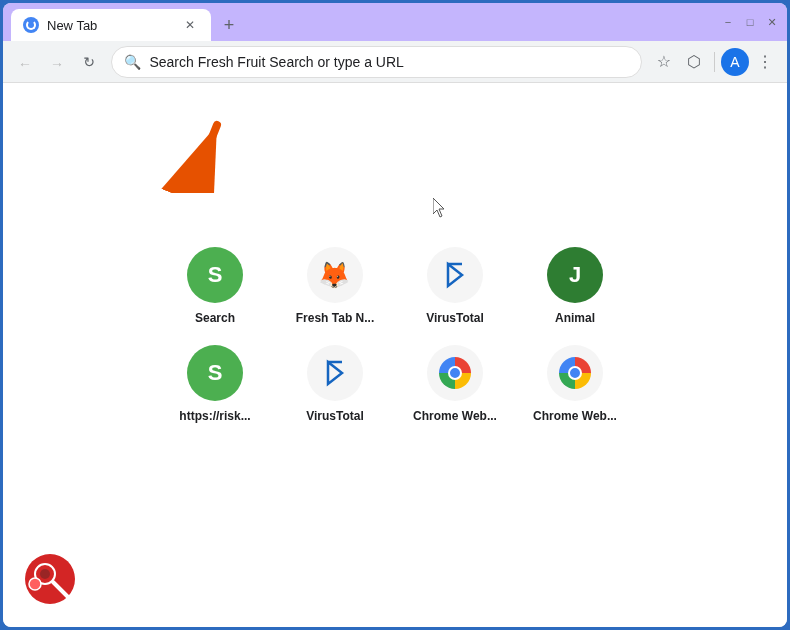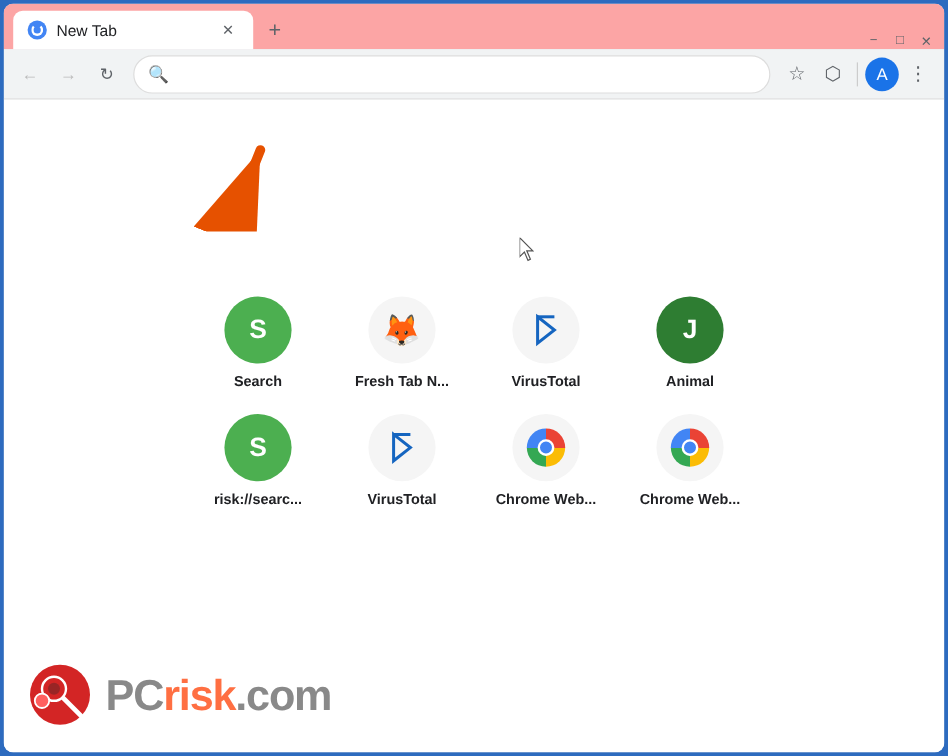--- a/index.html
+++ b/index.html
@@ -20,22 +20,22 @@
       display: flex;
       flex-direction: column;
       background: #dee1e6;
       border-radius: 8px;
       overflow: hidden;
     }
 
     
     .title-bar {
       display: flex;
-      align-items: flex-end;
-      background: #fca5a5;
+      align-items: center;
+      background: #c4b5fd;
       height: 38px;
       padding: 0 8px;
       gap: 4px;
     }
 
     .tab-area {
       display: flex;
       align-items: flex-end;
       flex: 1;
       height: 100%;
@@ -372,20 +372,21 @@
       <div class="win-btn">✕</div>
     </div>
   </div>
 
   <div class="toolbar">
     <div class="nav-btn disabled">←</div>
     <div class="nav-btn disabled">→</div>
     <div class="nav-btn">↻</div>
     <div class="omnibox">
       <span class="omnibox-icon">🔍</span>
+      <span class="omnibox-text">Search Fresh Fruit Search or type a URL</span>
     </div>
     <div class="toolbar-actions">
       <div class="toolbar-action-btn">☆</div>
       <div class="toolbar-action-btn">⬡</div>
       <div class="divider"></div>
       <div class="profile-btn">A</div>
       <div class="toolbar-action-btn">⋮</div>
     </div>
   </div>
 
@@ -433,21 +434,21 @@
         <span class="shortcut-label">VirusTotal</span>
       </div>
 
       <div class="shortcut-item">
         <div class="shortcut-icon icon-loading">J</div>
         <span class="shortcut-label">Animal</span>
       </div>
 
       <div class="shortcut-item">
         <div class="shortcut-icon icon-https-s">S</div>
-        <span class="shortcut-label">risk://searc...</span>
+        <span class="shortcut-label">https://risk...</span>
       </div>
 
       <div class="shortcut-item">
         <div class="shortcut-icon icon-virustotal2">
           <svg width="30" height="30" viewBox="0 0 30 30">
             <polygon points="8,4 22,15 8,26" fill="none" stroke="#1565c0" stroke-width="2.5"></polygon>
             <line x1="8" y1="4" x2="22" y2="4" stroke="#1565c0" stroke-width="2.5"></line>
           </svg>
         </div>
         <span class="shortcut-label">VirusTotal</span>
@@ -475,19 +476,16 @@
 
     <div class="watermark">
 
       <svg class="watermark-logo" viewBox="0 0 55 55">
         <circle cx="27" cy="27" r="25" fill="#cc0000"></circle>
         <circle cx="22" cy="22" r="10" fill="#cc0000" stroke="white" stroke-width="2"></circle>
         <circle cx="22" cy="22" r="5" fill="#880000"></circle>
         <line x1="30" y1="30" x2="46" y2="46" stroke="white" stroke-width="4" stroke-linecap="round"></line>
         <circle cx="12" cy="32" r="6" fill="#ff4444" stroke="white" stroke-width="1.5"></circle>
       </svg>
-      <div class="watermark-text">
-        <span style="color:#757575;">PC</span><span style="color:#ff5722;">risk</span><span style="color:#757575;">.com</span>
-      </div>
     </div>
 
   </div>
 </div>
 
 </body></html>

